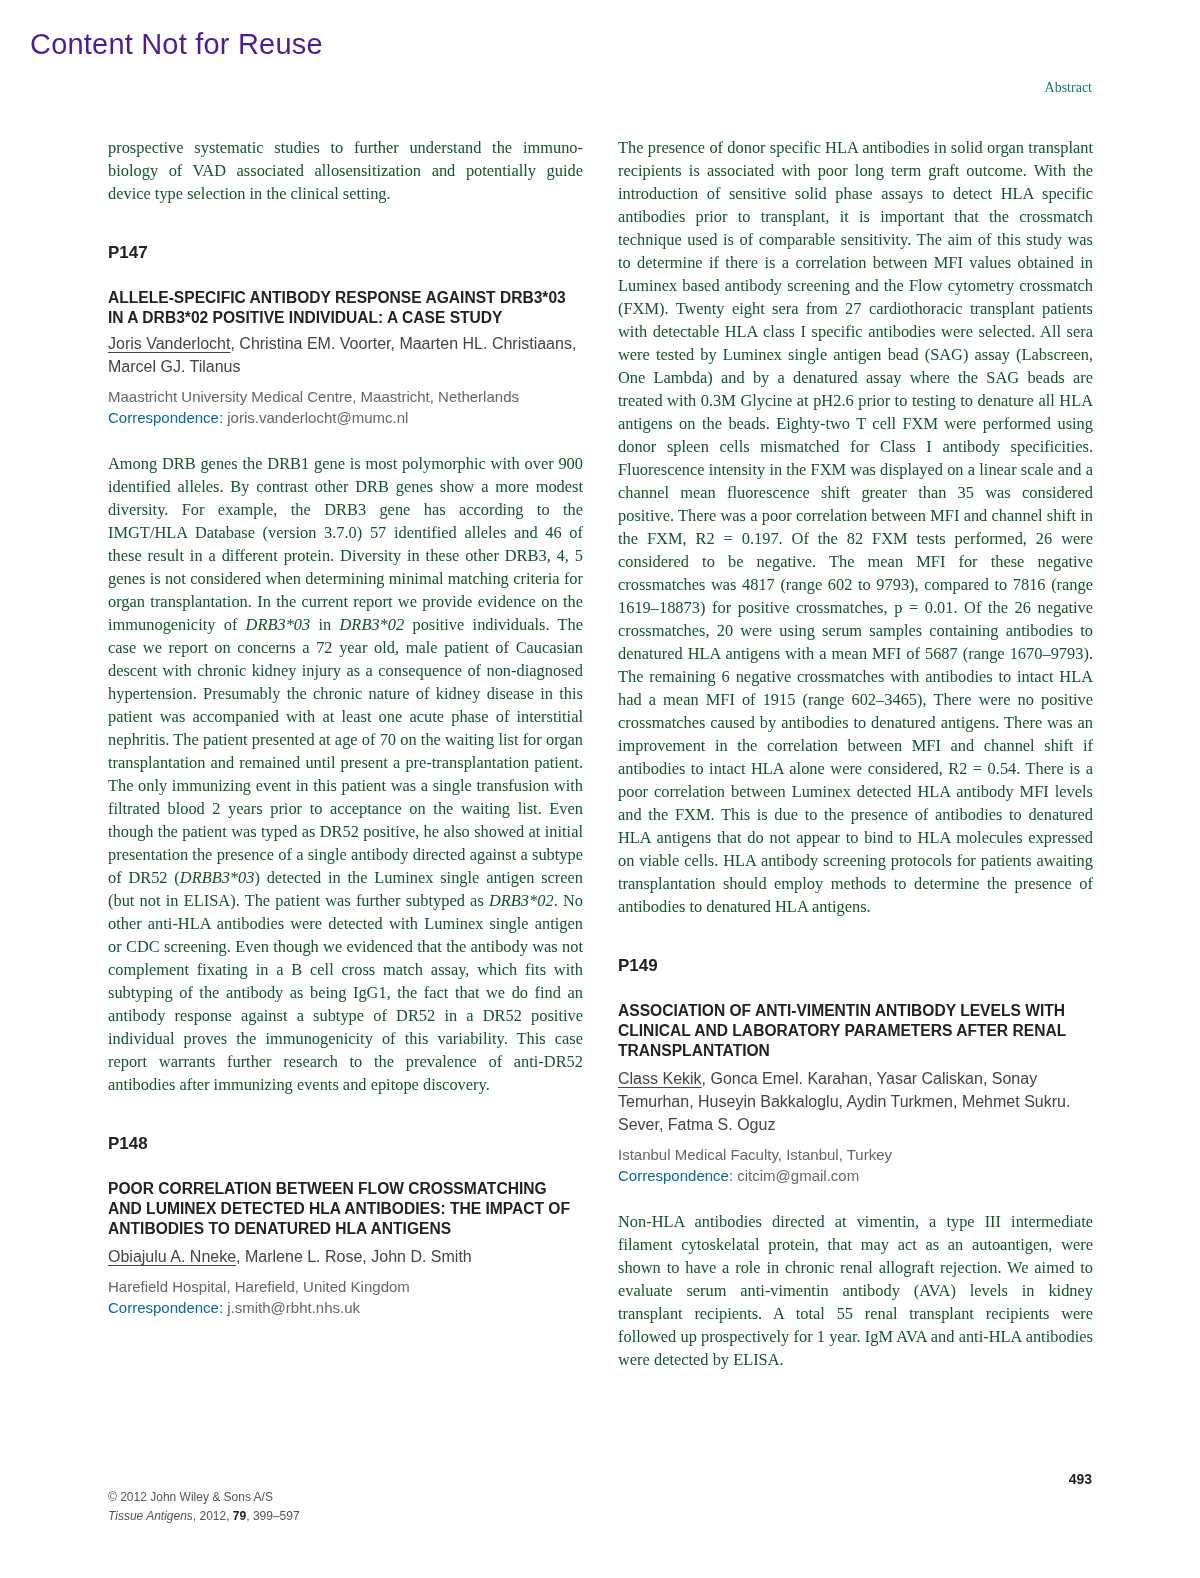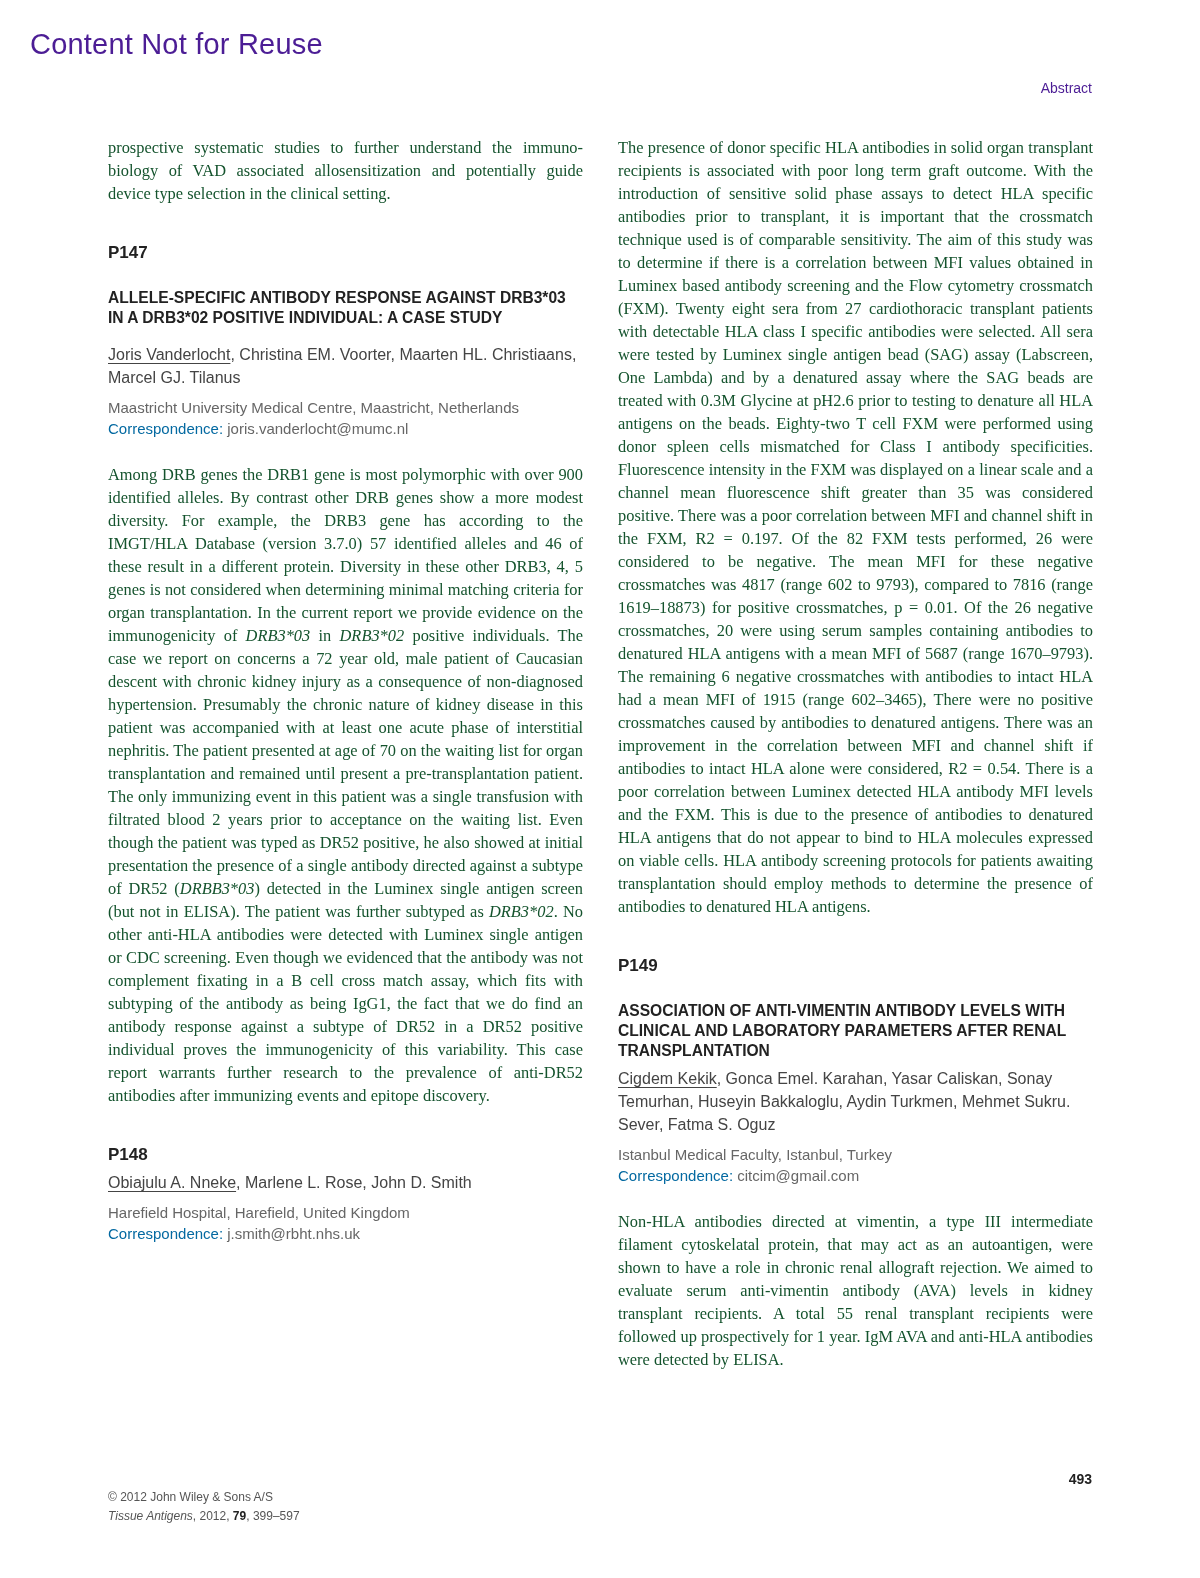--- a/index.html
+++ b/index.html
@@ -3,21 +3,21 @@
 <meta charset="utf-8">
 <style>
   html, body { margin: 0; padding: 0; background: #ffffff; }
   body { width: 1200px; height: 1578px; position: relative; overflow: hidden; color: #222; }
   .watermark {
     position: absolute; left: 30px; top: 28px;
     font-family: "Liberation Sans", sans-serif; font-size: 29px; color: #4c1d95; letter-spacing: 0.2px;
   }
   .running-head {
     position: absolute; right: 108px; top: 80px;
-    font-family: Liberation Sans, sans-serif; font-size: 14px; color: #4c1d95; text-align: right;
+    font-family: Liberation Serif, serif; font-size: 14px; color: #0f766e; text-align: right;
   }
   .col { position: absolute; top: 136px; width: 475px; }
   .col-left { left: 108px; }
   .col-right { left: 618px; }
   .body-text {
     font-family: "Liberation Serif", serif; font-size: 16.4px; line-height: 23px;
     text-align: justify; color: #14532d; margin: 0; hyphens: manual;
   }
   .abs-id {
     font-family: "Liberation Sans", sans-serif; font-weight: bold; font-size: 17px;
@@ -56,52 +56,53 @@
 
 <div class="watermark">Content Not for Reuse</div>
 <div class="running-head">Abstract</div>
 
 <div class="col col-left">
   <p class="body-text">prospective systematic studies to further understand the immuno-biology of VAD associated allosensitization and potentially guide device type selection in the clinical setting.</p>
 
   <div style="margin-top:38px;">
     <p class="abs-id">P147</p>
     <p class="abs-title" style="margin-top:25px;">ALLELE-SPECIFIC ANTIBODY RESPONSE AGAINST DRB3*03 IN A DRB3*02 POSITIVE INDIVIDUAL: A CASE STUDY</p>
-    <p class="authors" style="margin-top:15px;">
+    <p class="authors" style="margin-top:4px;">
       <span class="presenter">Joris Vanderlocht</span><span>, Christina EM. Voorter, Maarten HL. Christiaans, Marcel GJ. Tilanus</span>
     </p>
     <p class="affil" style="margin-top:8px;">Maastricht University Medical Centre, Maastricht, Netherlands</p>
     <p class="corr">
       <span class="corr-label">Correspondence:</span>
       <span>joris.vanderlocht@mumc.nl</span>
     </p>
     <p class="body-text" style="margin-top:24px;"><span>Among DRB genes the DRB1 gene is most polymorphic with over 900 identified alleles. By contrast other DRB genes show a more modest diversity. For example, the DRB3 gene has according to the IMGT/HLA Database (version 3.7.0) 57 identified alleles and 46 of these result in a different protein. Diversity in these other DRB3, 4, 5 genes is not considered when determining minimal matching criteria for organ transplantation. In the current report we provide evidence on the immunogenicity of </span><i>DRB3*03</i><span> in </span><i>DRB3*02</i><span> positive individuals. The case we report on concerns a 72 year old, male patient of Caucasian descent with chronic kidney injury as a consequence of non-diagnosed hypertension. Presumably the chronic nature of kidney disease in this patient was accompanied with at least one acute phase of interstitial nephritis. The patient presented at age of 70 on the waiting list for organ transplantation and remained until present a pre-transplantation patient. The only immunizing event in this patient was a single transfusion with filtrated blood 2 years prior to acceptance on the waiting list. Even though the patient was typed as DR52 positive, he also showed at initial presentation the presence of a single antibody directed against a subtype of DR52 (</span><i>DRBB3*03</i><span>) detected in the Luminex single antigen screen (but not in ELISA). The patient was further subtyped as </span><i>DRB3*02</i><span>. No other anti-HLA antibodies were detected with Luminex single antigen or CDC screening. Even though we evidenced that the antibody was not complement fixating in a B cell cross match assay, which fits with subtyping of the antibody as being IgG1, the fact that we do find an antibody response against a subtype of DR52 in a DR52 positive individual proves the immunogenicity of this variability. This case report warrants further research to the prevalence of anti-DR52 antibodies after immunizing events and epitope discovery.</span></p>
   </div>
 
   <div style="margin-top:38px;">
     <p class="abs-id">P148</p>
+    <p class="abs-title" style="margin-top:25px;">POOR CORRELATION BETWEEN FLOW CROSSMATCHING AND LUMINEX DETECTED HLA ANTIBODIES: THE IMPACT OF ANTIBODIES TO DENATURED HLA ANTIGENS</p>
     <p class="authors" style="margin-top:6px;">
       <span class="presenter">Obiajulu A. Nneke</span><span>, Marlene L. Rose, John D. Smith</span>
     </p>
     <p class="affil" style="margin-top:8px;">Harefield Hospital, Harefield, United Kingdom</p>
     <p class="corr">
       <span class="corr-label">Correspondence:</span>
       <span>j.smith@rbht.nhs.uk</span>
     </p>
   </div>
 </div>
 
 <div class="col col-right">
   <p class="body-text">The presence of donor specific HLA antibodies in solid organ transplant recipients is associated with poor long term graft outcome. With the introduction of sensitive solid phase assays to detect HLA specific antibodies prior to transplant, it is important that the crossmatch technique used is of comparable sensitivity. The aim of this study was to determine if there is a correlation between MFI values obtained in Luminex based antibody screening and the Flow cytometry crossmatch (FXM). Twenty eight sera from 27 cardiothoracic transplant patients with detectable HLA class I specific antibodies were selected. All sera were tested by Luminex single antigen bead (SAG) assay (Labscreen, One Lambda) and by a denatured assay where the SAG beads are treated with 0.3M Glycine at pH2.6 prior to testing to denature all HLA antigens on the beads. Eighty-two T cell FXM were performed using donor spleen cells mismatched for Class I antibody specificities. Fluorescence intensity in the FXM was displayed on a linear scale and a channel mean fluorescence shift greater than 35 was considered positive. There was a poor correlation between MFI and channel shift in the FXM, R2 = 0.197. Of the 82 FXM tests performed, 26 were considered to be negative. The mean MFI for these negative crossmatches was 4817 (range 602 to 9793), compared to 7816 (range 1619–18873) for positive crossmatches, p = 0.01. Of the 26 negative crossmatches, 20 were using serum samples containing antibodies to denatured HLA antigens with a mean MFI of 5687 (range 1670–9793). The remaining 6 negative crossmatches with antibodies to intact HLA had a mean MFI of 1915 (range 602–3465), There were no positive crossmatches caused by antibodies to denatured antigens. There was an improvement in the correlation between MFI and channel shift if antibodies to intact HLA alone were considered, R2 = 0.54. There is a poor correlation between Luminex detected HLA antibody MFI levels and the FXM. This is due to the presence of antibodies to denatured HLA antigens that do not appear to bind to HLA molecules expressed on viable cells. HLA antibody screening protocols for patients awaiting transplantation should employ methods to determine the presence of antibodies to denatured HLA antigens.</p>
 
   <div style="margin-top:38px;">
     <p class="abs-id">P149</p>
     <p class="abs-title" style="margin-top:25px;">ASSOCIATION OF ANTI-VIMENTIN ANTIBODY LEVELS WITH CLINICAL AND LABORATORY PARAMETERS AFTER RENAL TRANSPLANTATION</p>
     <p class="authors" style="margin-top:6px;">
-      <span class="presenter">Cigdem Kekik</span><span>, Gonca Emel. Karahan, Yasar Caliskan, Sonay Temurhan, Huseyin Bakkaloglu, Aydin Turkmen, Mehmet Sukru. Sever, Fatma S. Oguz</span>
+      <span class="presenter">Class Kekik</span><span>, Gonca Emel. Karahan, Yasar Caliskan, Sonay Temurhan, Huseyin Bakkaloglu, Aydin Turkmen, Mehmet Sukru. Sever, Fatma S. Oguz</span>
     </p>
     <p class="affil" style="margin-top:8px;">Istanbul Medical Faculty, Istanbul, Turkey</p>
     <p class="corr">
       <span class="corr-label">Correspondence:</span>
       <span>citcim@gmail.com</span>
     </p>
     <p class="body-text" style="margin-top:24px;">Non-HLA antibodies directed at vimentin, a type III intermediate filament cytoskelatal protein, that may act as an autoantigen, were shown to have a role in chronic renal allograft rejection. We aimed to evaluate serum anti-vimentin antibody (AVA) levels in kidney transplant recipients. A total 55 renal transplant recipients were followed up prospectively for 1 year. IgM AVA and anti-HLA antibodies were detected by ELISA.</p>
   </div>
 </div>
 

